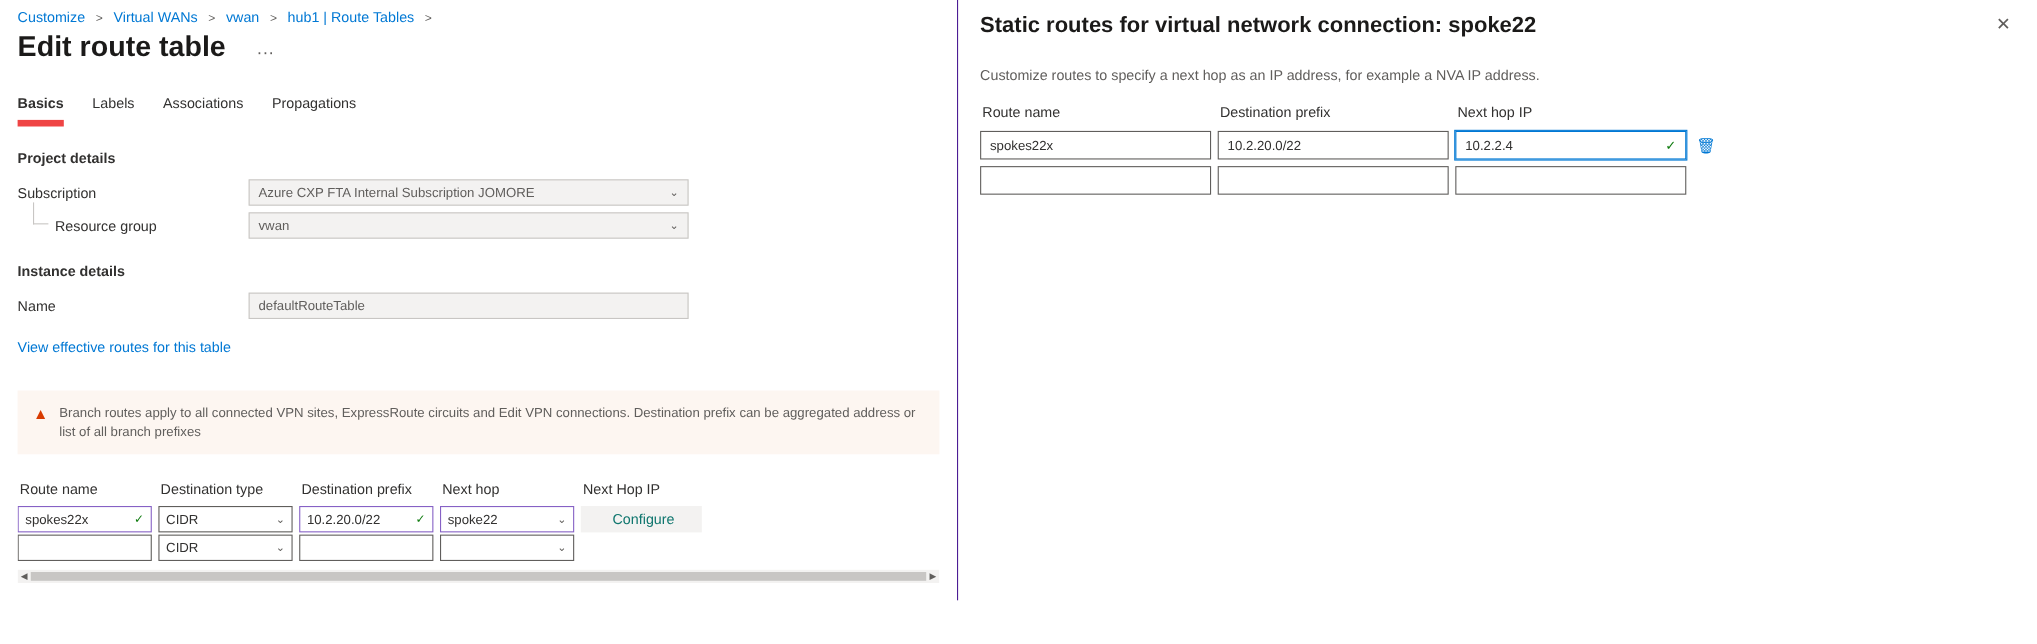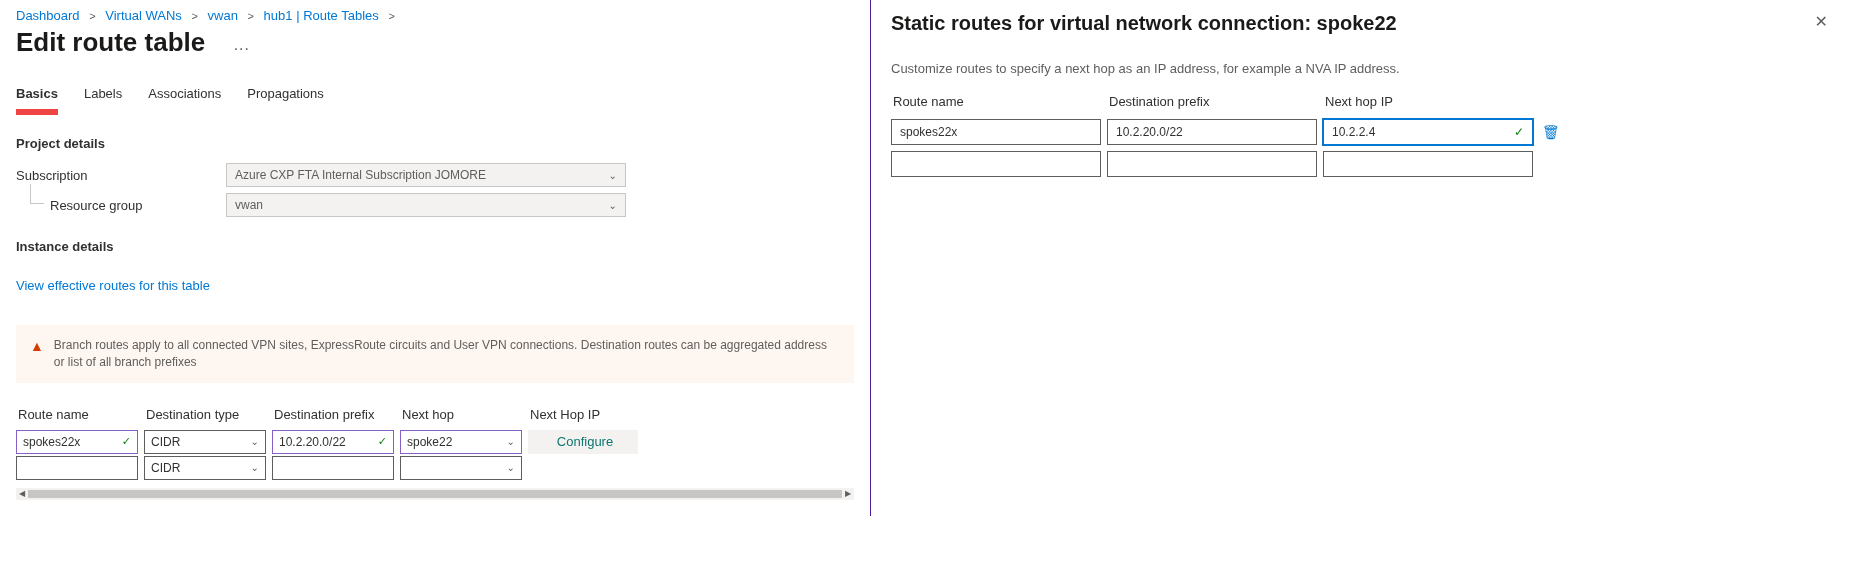--- a/index.html
+++ b/index.html
@@ -105,21 +105,21 @@
   .trash { color: #0078d4; font-size: 14px; cursor: pointer; text-align: center; }
   .row-stripe { background: #f3f2f1; }
 </style>
 </head>
 <body>
 
 <div class="layout">
 
   <div class="left-pane">
     <div class="breadcrumbs">
-      <span class="crumb">Dashboard</span>
+      <span class="crumb">Customize</span>
       <span class="sep">&gt;</span>
       <span class="crumb">Virtual WANs</span>
       <span class="sep">&gt;</span>
       <span class="crumb">vwan</span>
       <span class="sep">&gt;</span>
       <span class="crumb">hub1 | Route Tables</span>
       <span class="sep">&gt;</span>
     </div>
 
     <div class="page-title-row">
@@ -150,26 +150,32 @@
         <span>Resource group</span>
       </div>
       <div class="select-box readonly">
         <span>vwan</span>
         <span class="chev">⌄</span>
       </div>
     </div>
 
     <div class="section-title" style="margin-top:22px;">Instance details</div>
 
+    <div class="form-row">
+      <div class="form-label">Name</div>
+      <div class="select-box readonly" style="justify-content:flex-start;">
+        <span>defaultRouteTable</span>
+      </div>
+    </div>
 
     <span class="link">View effective routes for this table</span>
 
     <div class="info-banner">
       <span class="warn-icon">▲</span>
-      <span>Branch routes apply to all connected VPN sites, ExpressRoute circuits and User VPN connections. Destination routes can be aggregated address or list of all branch prefixes</span>
+      <span>Branch routes apply to all connected VPN sites, ExpressRoute circuits and Edit VPN connections. Destination prefix can be aggregated address or list of all branch prefixes</span>
     </div>
 
     <div class="routes-wrap">
       <div class="routes">
         <div class="hdr">Route name</div>
         <div class="hdr">Destination type</div>
         <div class="hdr">Destination prefix</div>
         <div class="hdr">Next hop</div>
         <div class="hdr">Next Hop IP</div>
 

